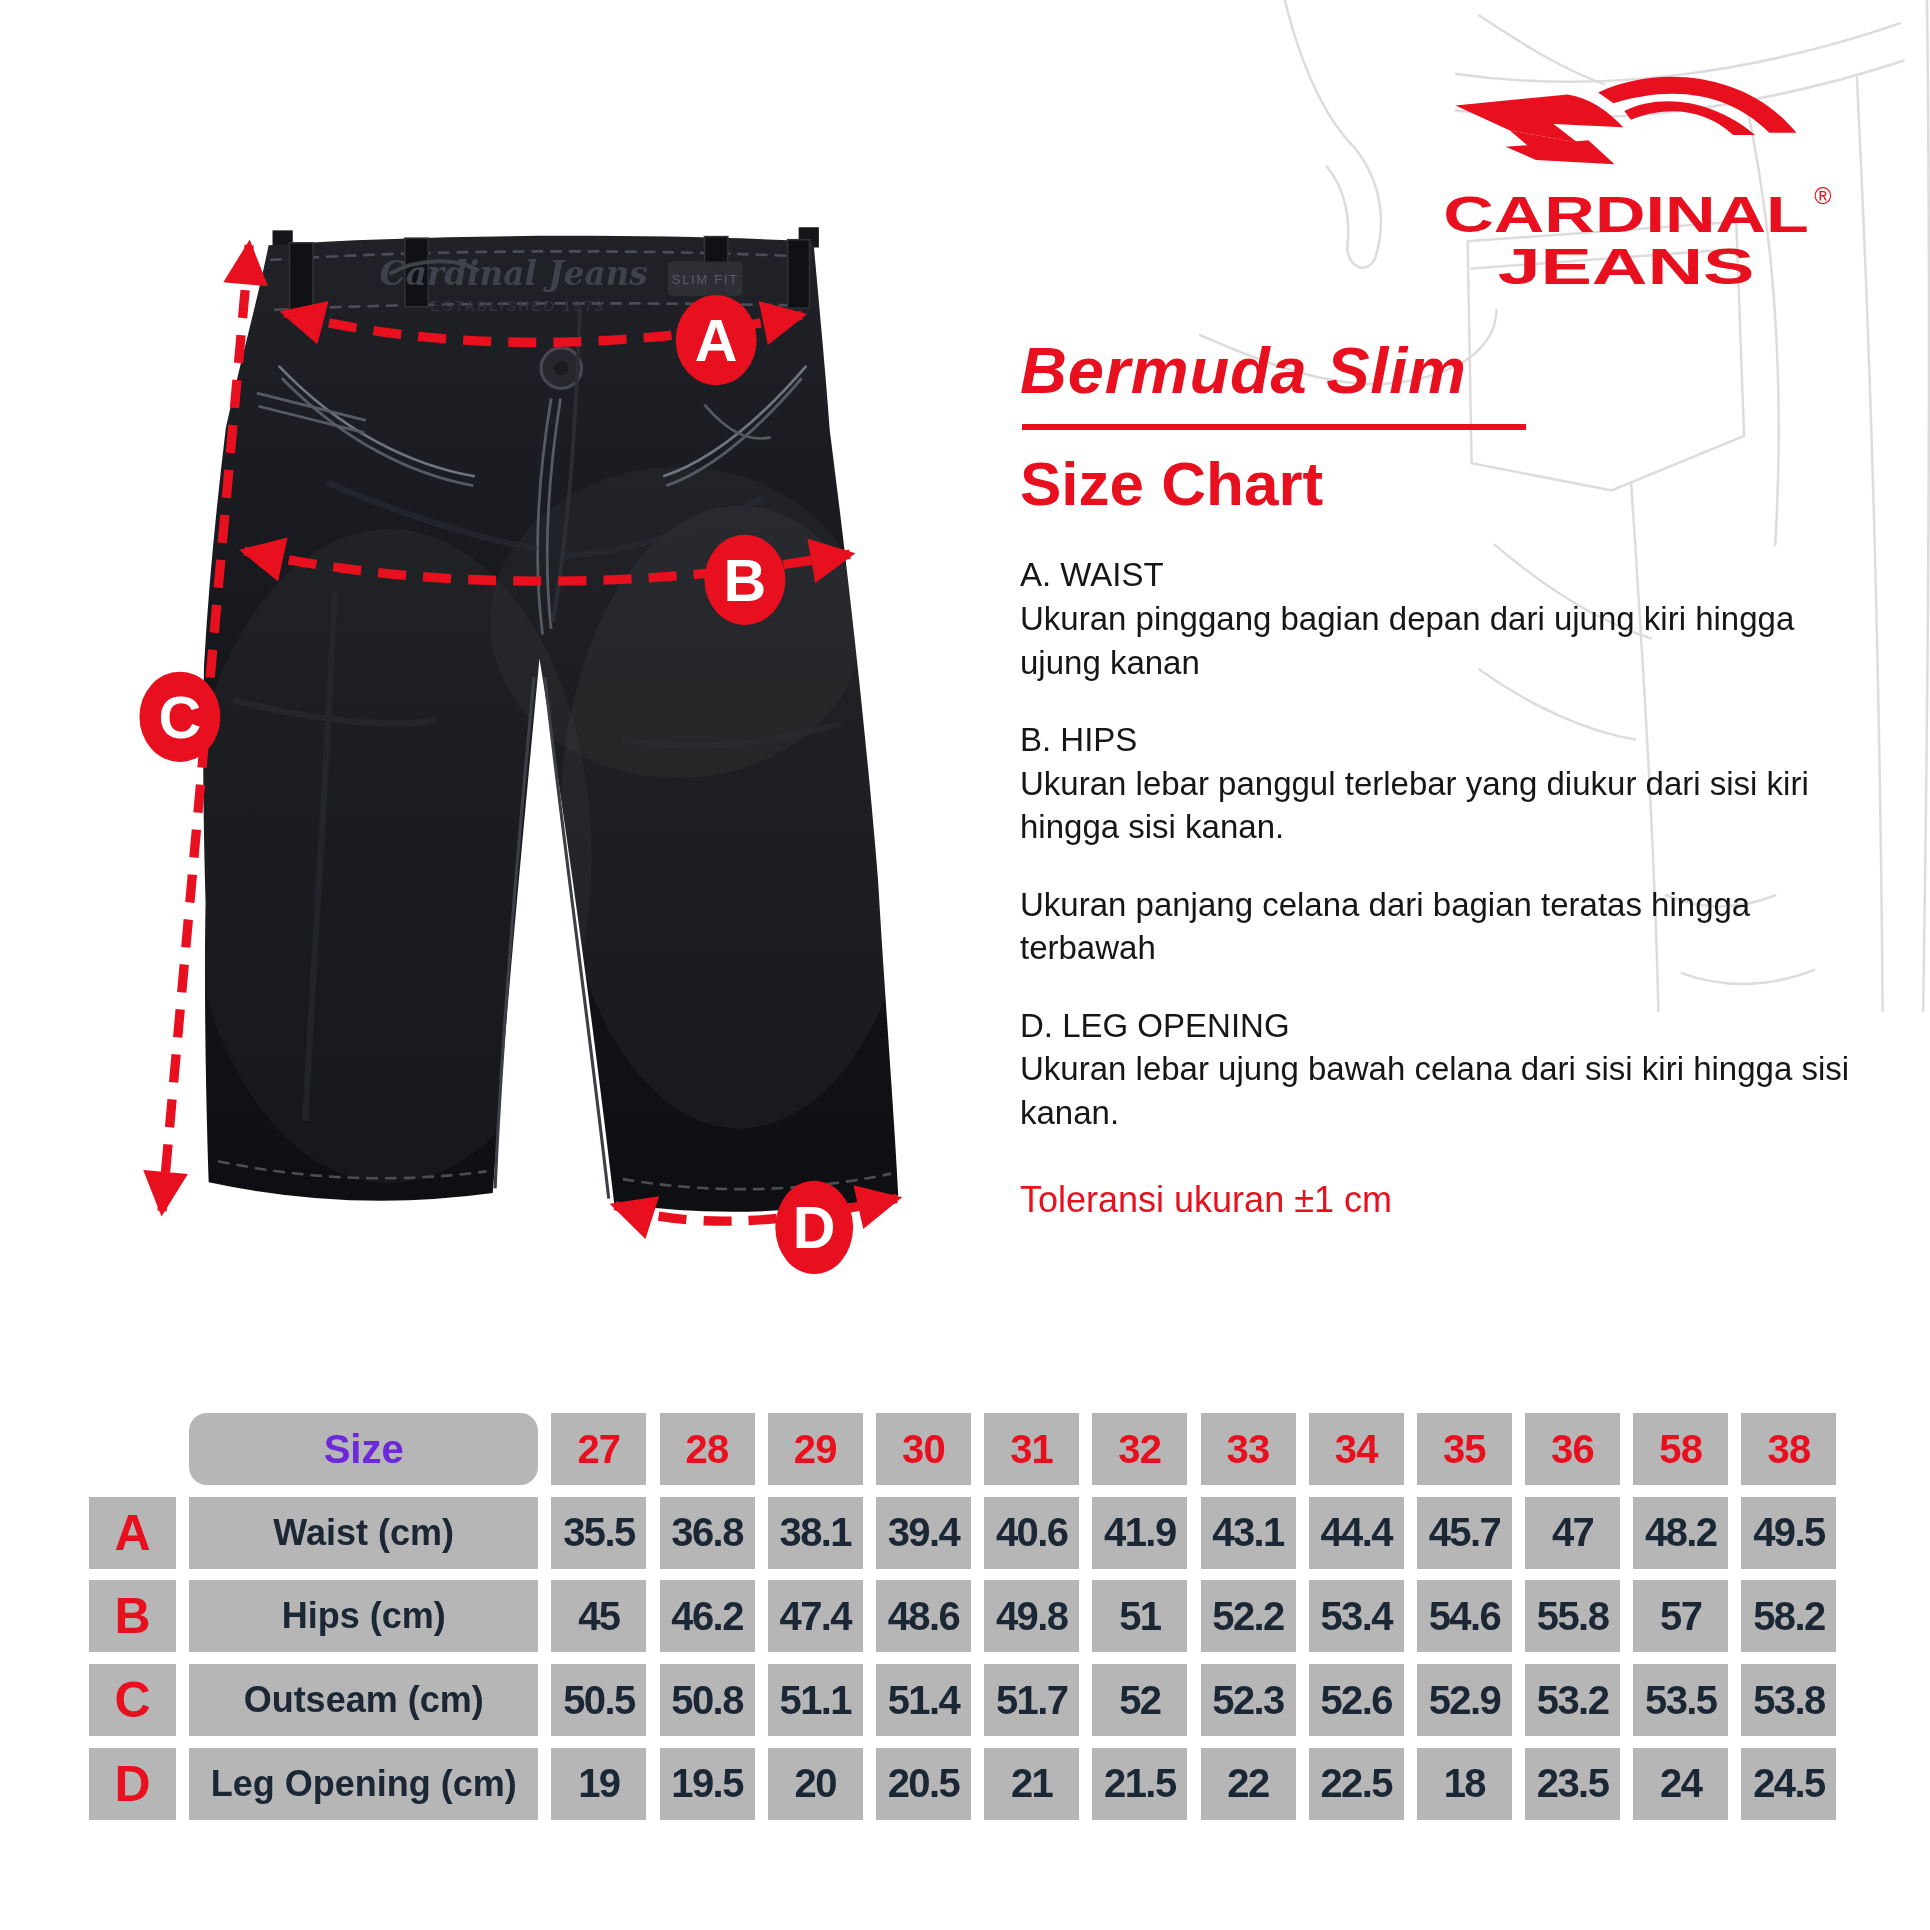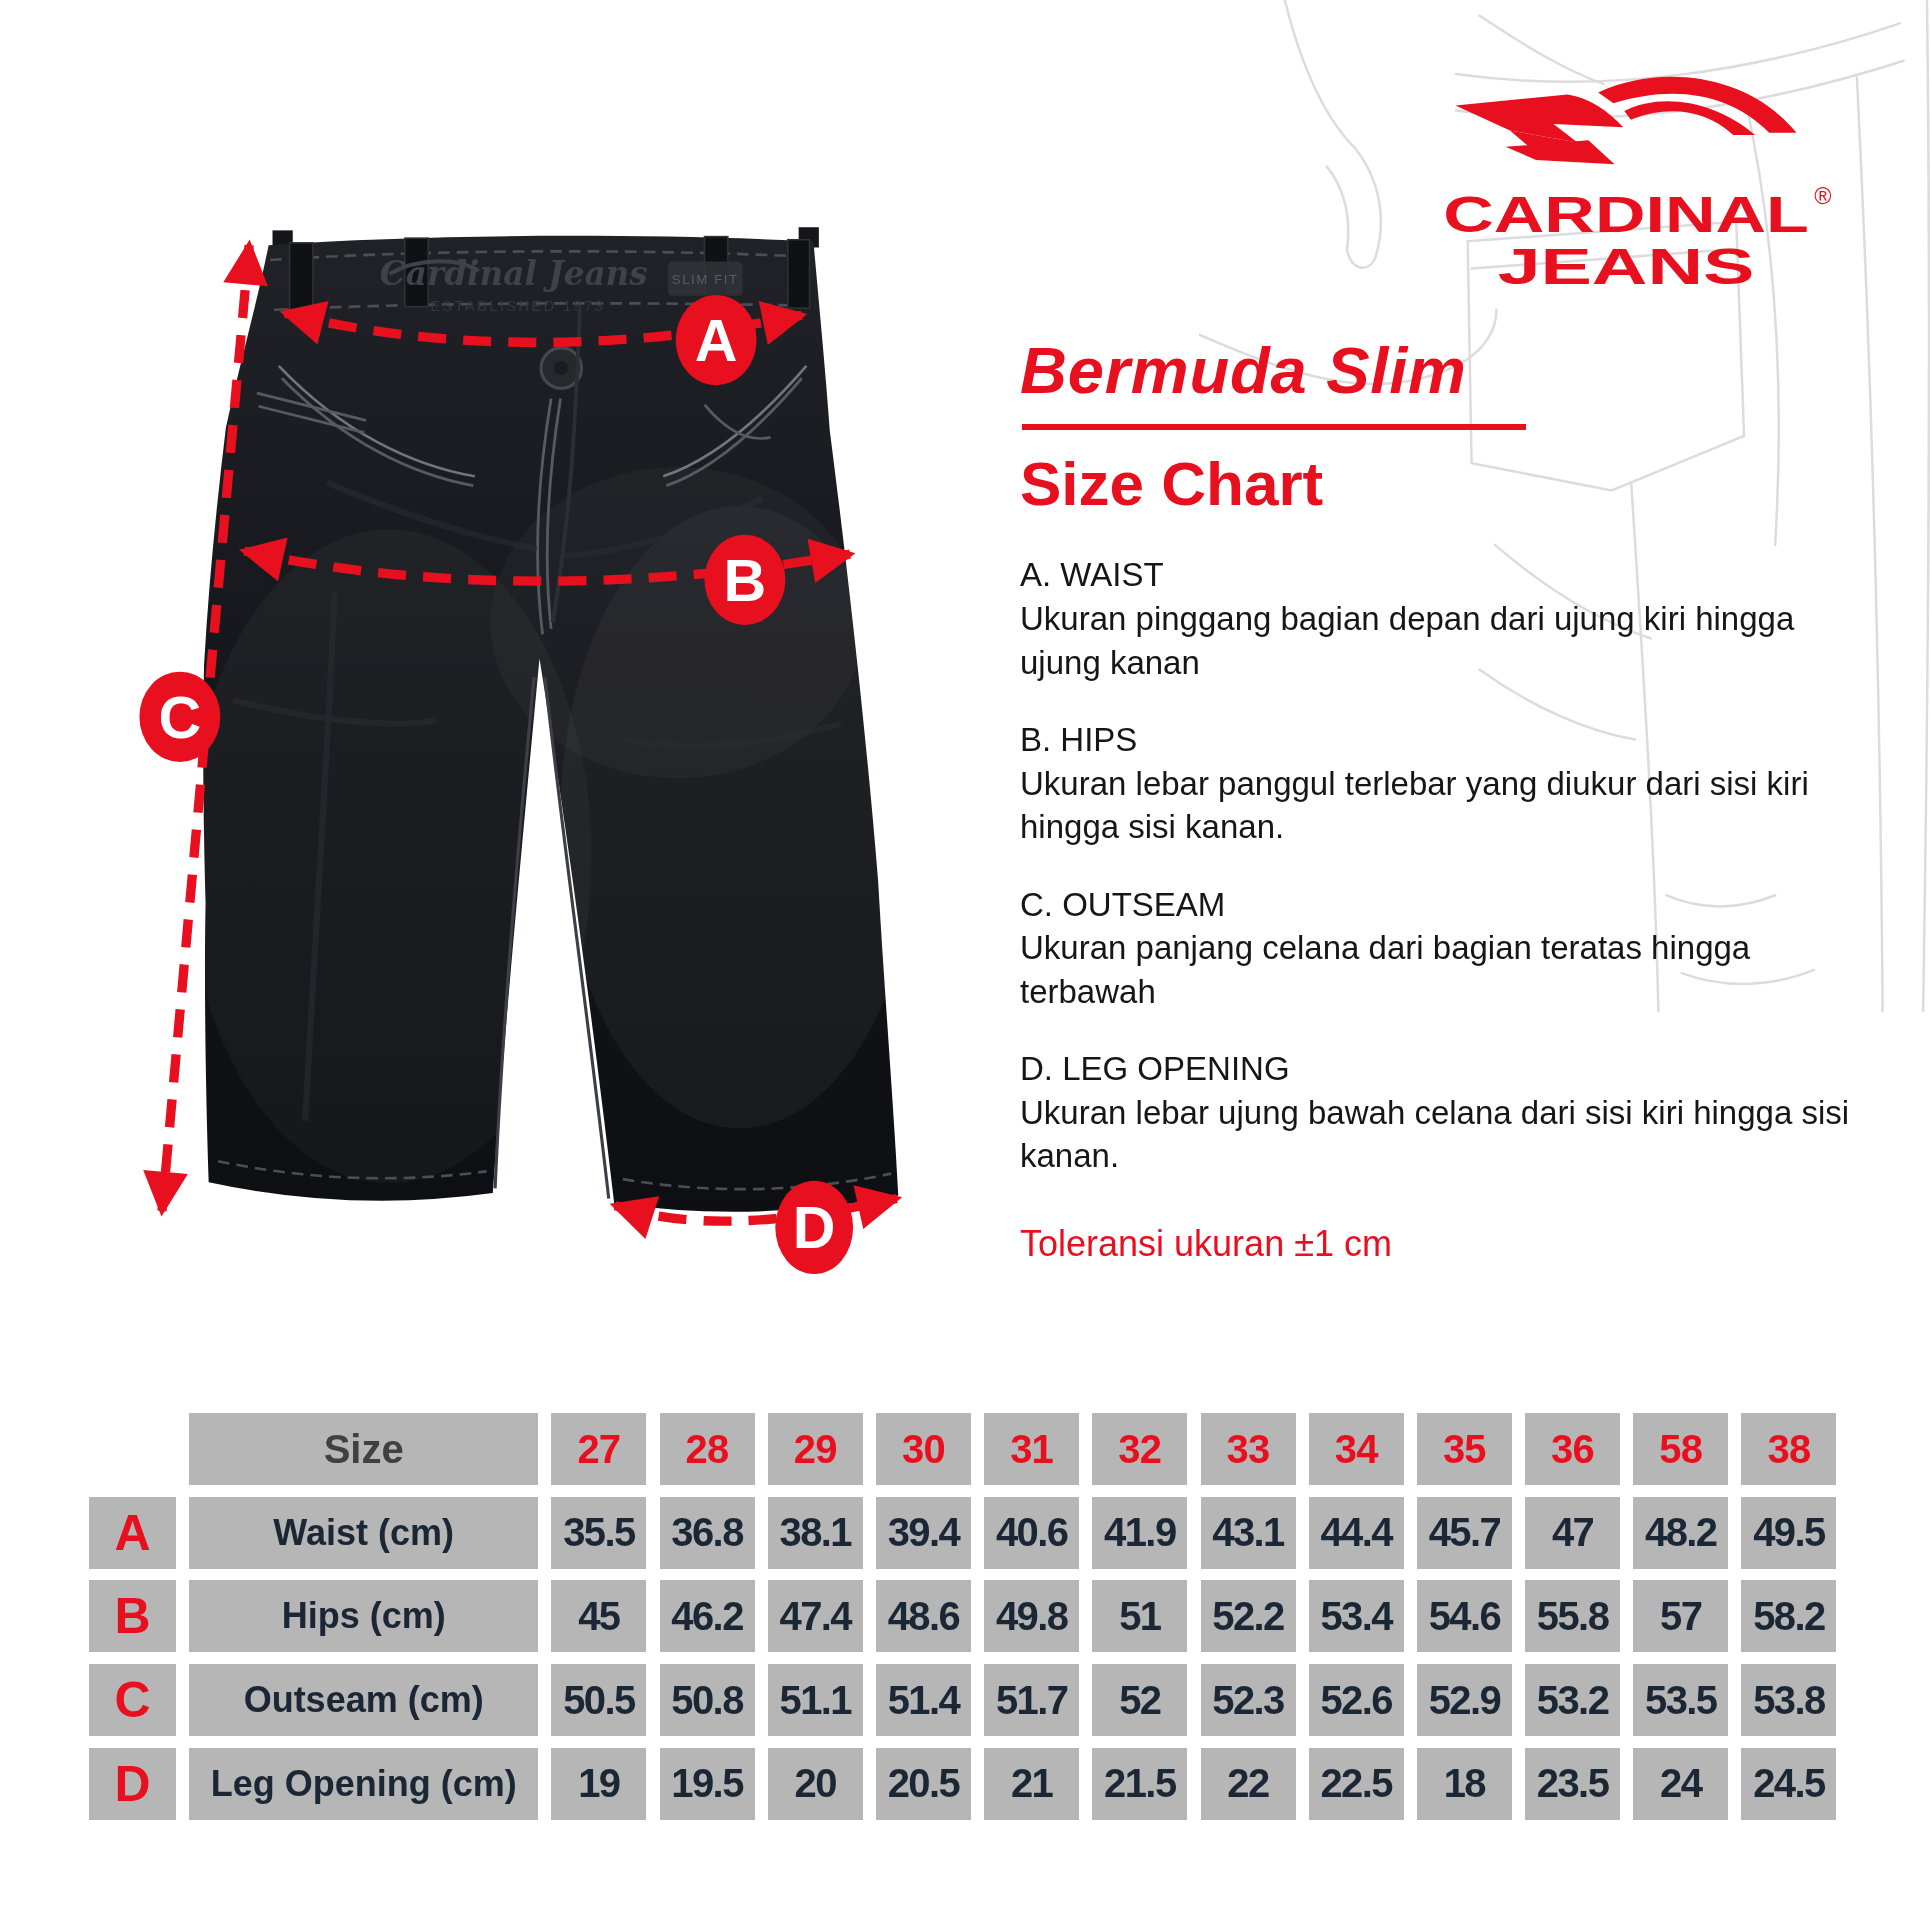--- a/index.html
+++ b/index.html
@@ -31,21 +31,21 @@
   .sec .h{font-size:33px;line-height:1.32;}
   .sec .b{font-size:33px;line-height:1.32;}
   .tolerance{margin-top:45px;font-size:36px;color:#e8101e;}
 
   
   .table{position:absolute;left:89px;top:1413px;z-index:2;display:grid;
          grid-template-columns:87px 349px repeat(12,95px);
          grid-auto-rows:72px;gap:11.7px 13.2px;}
   .cell{background:#b6b6b6;display:flex;align-items:center;justify-content:center;font-weight:bold;}
   .cell.corner{background:transparent;}
-  .cell.head-label{color:#404040;font-size:40px;}
+  .cell.head-label{color:#6d28d9;font-size:40px;border-radius:18px;}
   .cell.size-h{color:#e8101e;font-size:40px;letter-spacing:-0.8px;}
   .cell.letter{color:#e8101e;font-size:50px;}
   .cell.rowlabel{color:#1b2735;font-size:36px;text-align:center;}
   .cell.val{color:#1b2735;font-size:40px;letter-spacing:-1.6px;}
 </style>
 </head>
 <body>
 
 <div class="canvas">
 
@@ -198,21 +198,20 @@
 
     <div class="sec">
       <div class="h">A. WAIST</div>
       <div class="b">Ukuran pinggang bagian depan dari ujung kiri hingga ujung kanan</div>
     </div>
     <div class="sec">
       <div class="h">B. HIPS</div>
       <div class="b">Ukuran lebar panggul terlebar yang diukur dari sisi kiri hingga sisi kanan.</div>
     </div>
     <div class="sec">
-      <div class="h">C. OUTSEAM</div>
       <div class="b">Ukuran panjang celana dari bagian teratas hingga terbawah</div>
     </div>
     <div class="sec">
       <div class="h">D. LEG OPENING</div>
       <div class="b">Ukuran lebar ujung bawah celana dari sisi kiri hingga sisi kanan.</div>
     </div>
 
     <div class="tolerance">Toleransi ukuran ±1 cm</div>
   </div>
 

